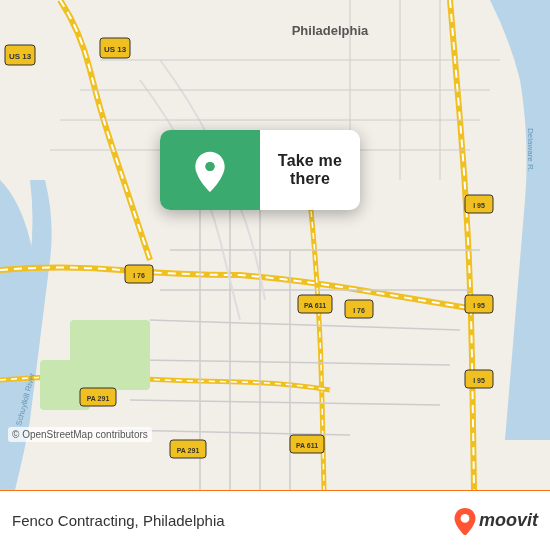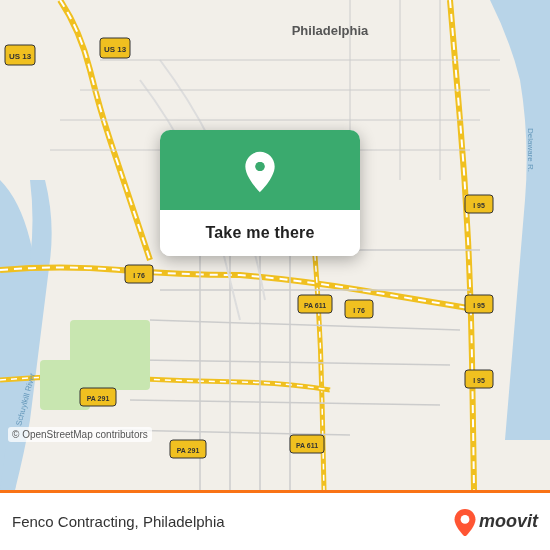--- a/index.html
+++ b/index.html
@@ -30,21 +30,20 @@
     #popup-card {
       position: absolute;
       top: 130px;
       left: 160px;
       width: 200px;
       background: white;
       border-radius: 10px;
       box-shadow: 0 4px 16px rgba(0,0,0,0.3);
       overflow: hidden;
       display: flex;
-      flex-direction: column;
       align-items: center;
     }
 
     #popup-green-section {
       background-color: #3aaa6e;
       width: 100%;
       display: flex;
       justify-content: center;
       align-items: center;
       padding: 20px 0 16px 0;
@@ -69,21 +68,21 @@
     }
 
     
     #bottom-bar {
       width: 550px;
       height: 60px;
       background: white;
       display: flex;
       align-items: center;
       padding: 0 12px;
-      border-top: 3px solid #f97316;
+      border-top: 1px solid #f97316;
     }
 
     #bottom-bar-text {
       font-size: 15px;
       color: #333;
       font-weight: 500;
       flex: 1;
     }
 
     #moovit-logo {

